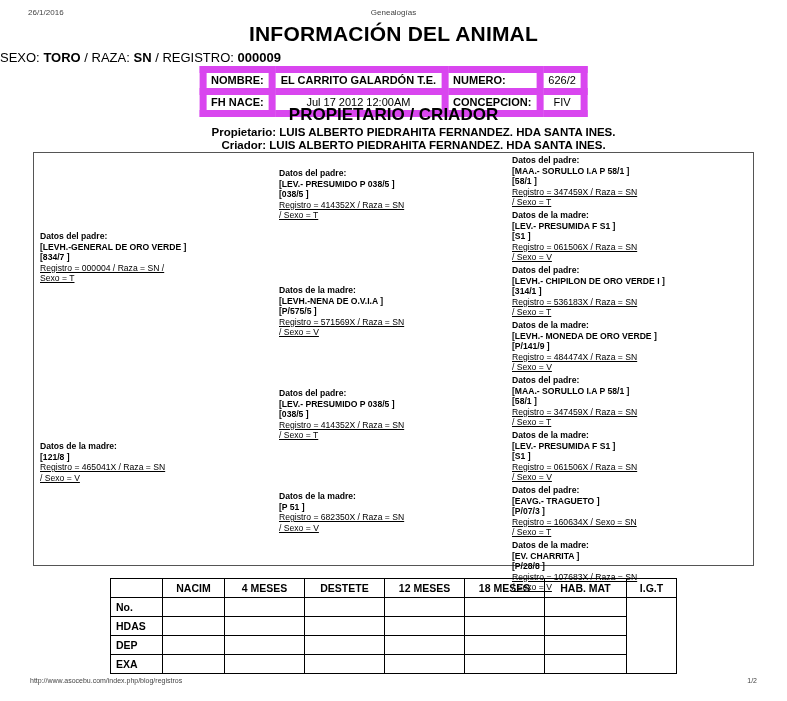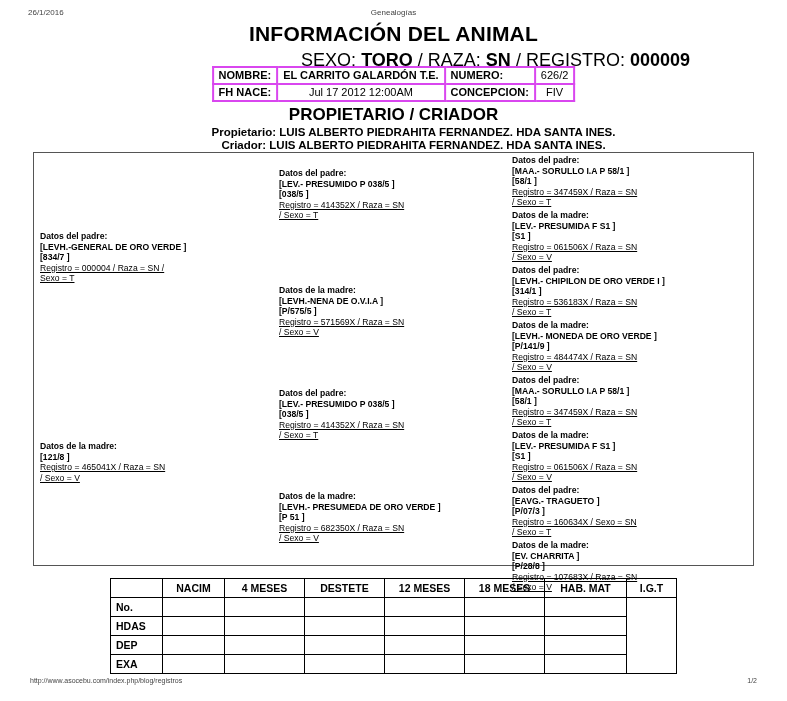--- a/index.html
+++ b/index.html
@@ -26,31 +26,31 @@
   }
   .print-foot .pf-left{position:absolute;left:30px;top:0;}
   .print-foot .pf-right{position:absolute;right:30px;top:0;}
 
   
   .title{
     position:absolute;top:22px;left:0;width:787px;text-align:center;
     font-size:21px;font-weight:bold;letter-spacing:.2px;
   }
   .sexo-line{
-    position:absolute;top:50px;left:0;width:690px;text-align:right;font-size:18px;
+    position:absolute;top:50px;left:0;width:690px;text-align:left;font-size:13px;
   }
   .sexo-line b{font-weight:bold;}
 
   
   .idtable{
     position:absolute;top:66px;left:50%;transform:translateX(-50%);
     border-collapse:collapse;font-size:11px;
   }
   .idtable td{
-    border:2px solid #d946ef;padding:1px 5px;line-height:13px;white-space:nowrap;
+    border:7px solid #d946ef;padding:1px 5px;line-height:13px;white-space:nowrap;
   }
   .idtable td.lbl{font-weight:bold;}
   .idtable td.val{font-weight:bold;}
   .idtable td.valn{font-weight:normal;}
 
   .prop-title{
     position:absolute;top:105px;left:0;width:787px;text-align:center;
     font-size:17px;font-weight:bold;
   }
   .prop-line{
@@ -160,21 +160,20 @@
     <div class="blk" style="left:245px;top:235px;width:222px;">
       <div class="hdr">Datos del padre:</div>
       <div class="nm">[LEV.- PRESUMIDO P 038/5 ]</div>
       <div class="br">[038/5 ]</div>
       <div class="reg">Registro = 414352X / Raza = SN</div>
       <div class="reg">/ Sexo = T</div>
     </div>
 
     <div class="blk" style="left:245px;top:338px;width:222px;">
       <div class="hdr">Datos de la madre:</div>
-      <div class="nm">[LEVH.- PRESUMEDA DE ORO VERDE ]</div>
       <div class="br">[P 51 ]</div>
       <div class="reg">Registro = 682350X / Raza = SN</div>
       <div class="reg">/ Sexo = V</div>
     </div>
 
     <div class="blk" style="left:478px;top:2px;width:232px;">
       <div class="hdr">Datos del padre:</div>
       <div class="nm">[MAA.- SORULLO I.A P 58/1 ]</div>
       <div class="br">[58/1 ]</div>
       <div class="reg">Registro = 347459X / Raza = SN</div>

